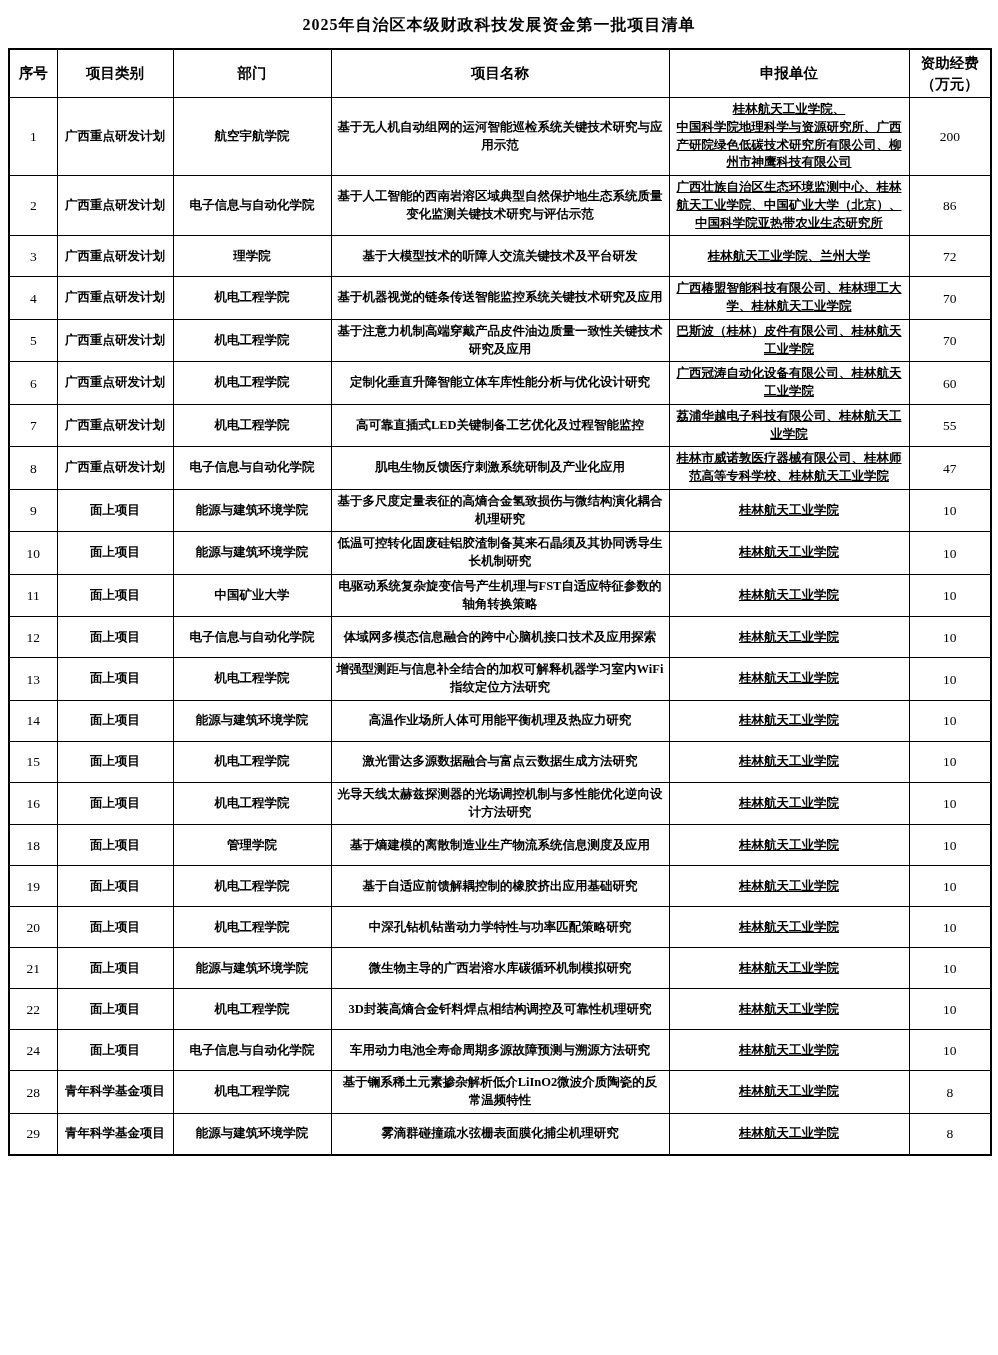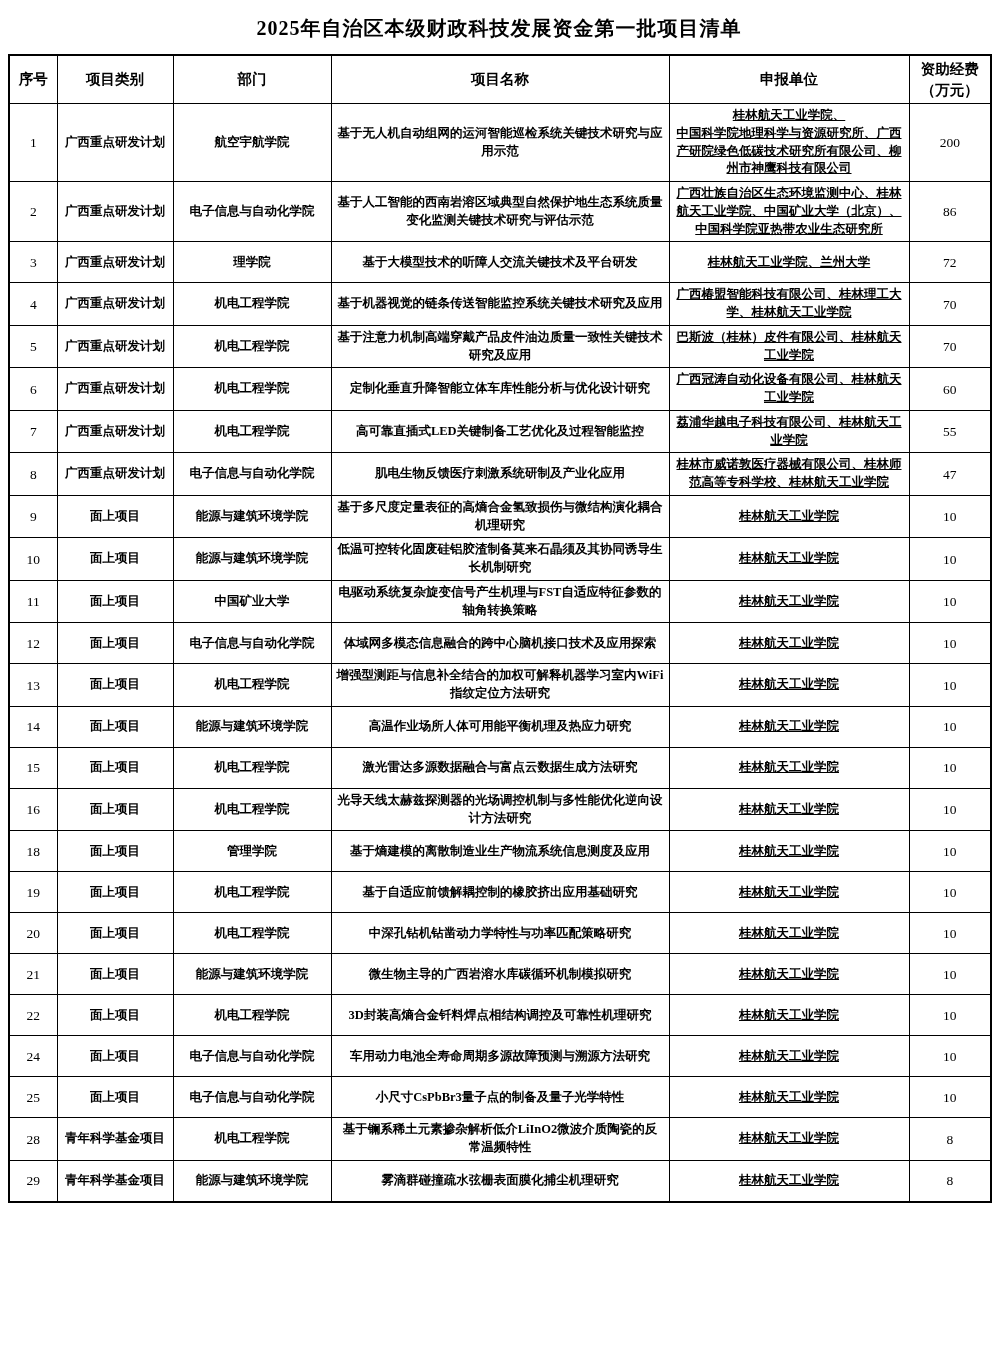--- a/index.html
+++ b/index.html
@@ -6,21 +6,21 @@
   body {
     width: 998px;
     min-height: 1355px;
     font-family: "Liberation Serif", "DejaVu Serif", serif;
     color: #000;
   }
   .page { padding: 0 8px; }
   .doc-title {
     text-align: center;
     font-weight: bold;
-    font-size: 20px;
+    font-size: 16px;
     padding: 15px 0 12px 0;
     letter-spacing: 1px;
   }
   table.project-table {
     width: 100%;
     border-collapse: collapse;
     table-layout: fixed;
     border: 2px solid #000;
   }
   .project-table th, .project-table td {
@@ -254,28 +254,20 @@
         </tr>
         <tr>
           <td class="num">24</td>
           <td>面上项目</td>
           <td>电子信息与自动化学院</td>
           <td>车用动力电池全寿命周期多源故障预测与溯源方法研究</td>
           <td class="prewrap">桂林航天工业学院</td>
           <td class="num">10</td>
         </tr>
         <tr>
-          <td class="num">25</td>
-          <td>面上项目</td>
-          <td>电子信息与自动化学院</td>
-          <td>小尺寸CsPbBr3量子点的制备及量子光学特性</td>
-          <td class="prewrap">桂林航天工业学院</td>
-          <td class="num">10</td>
-        </tr>
-        <tr>
           <td class="num">28</td>
           <td>青年科学基金项目</td>
           <td>机电工程学院</td>
           <td>基于镧系稀土元素掺杂解析低介LiInO2微波介质陶瓷的反常温频特性</td>
           <td class="prewrap">桂林航天工业学院</td>
           <td class="num">8</td>
         </tr>
         <tr>
           <td class="num">29</td>
           <td>青年科学基金项目</td>

